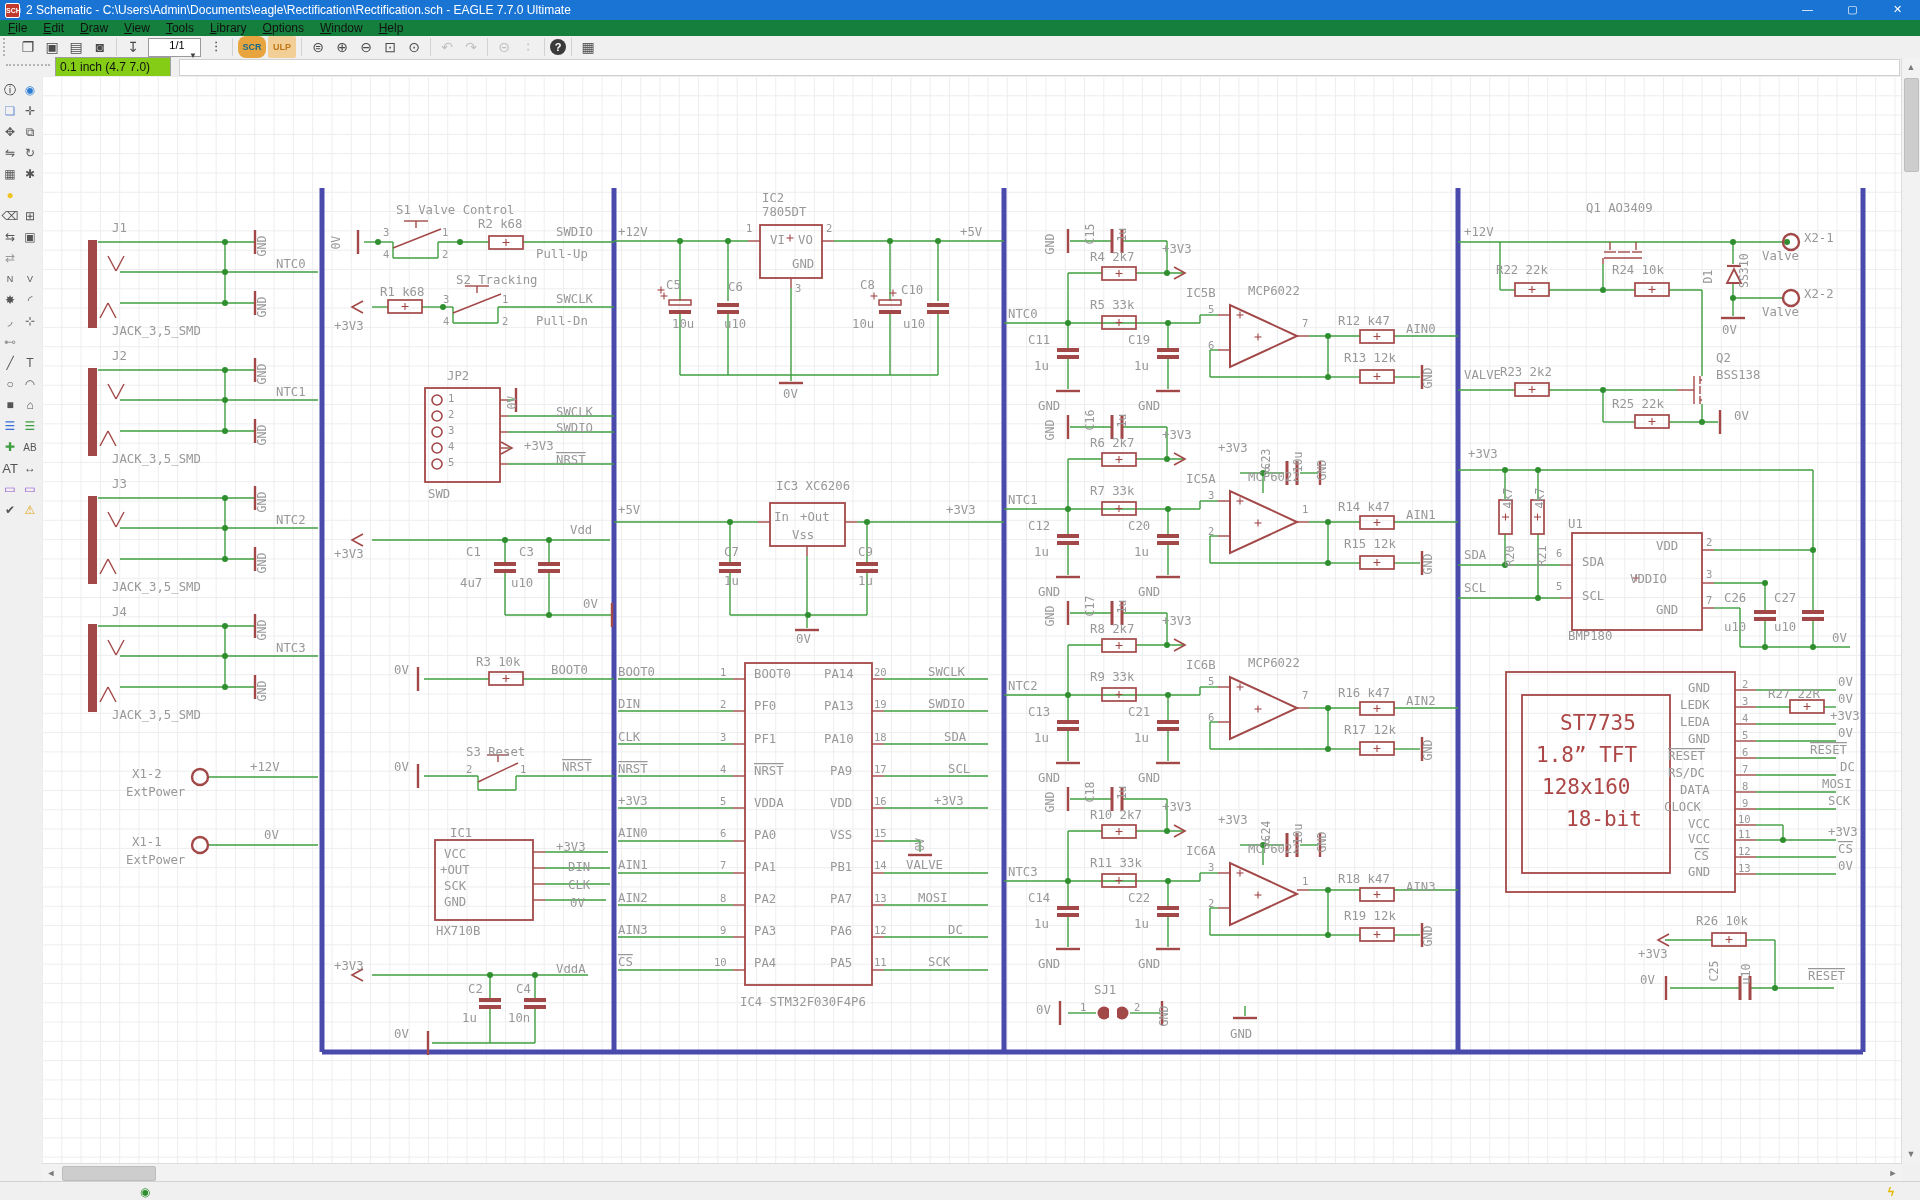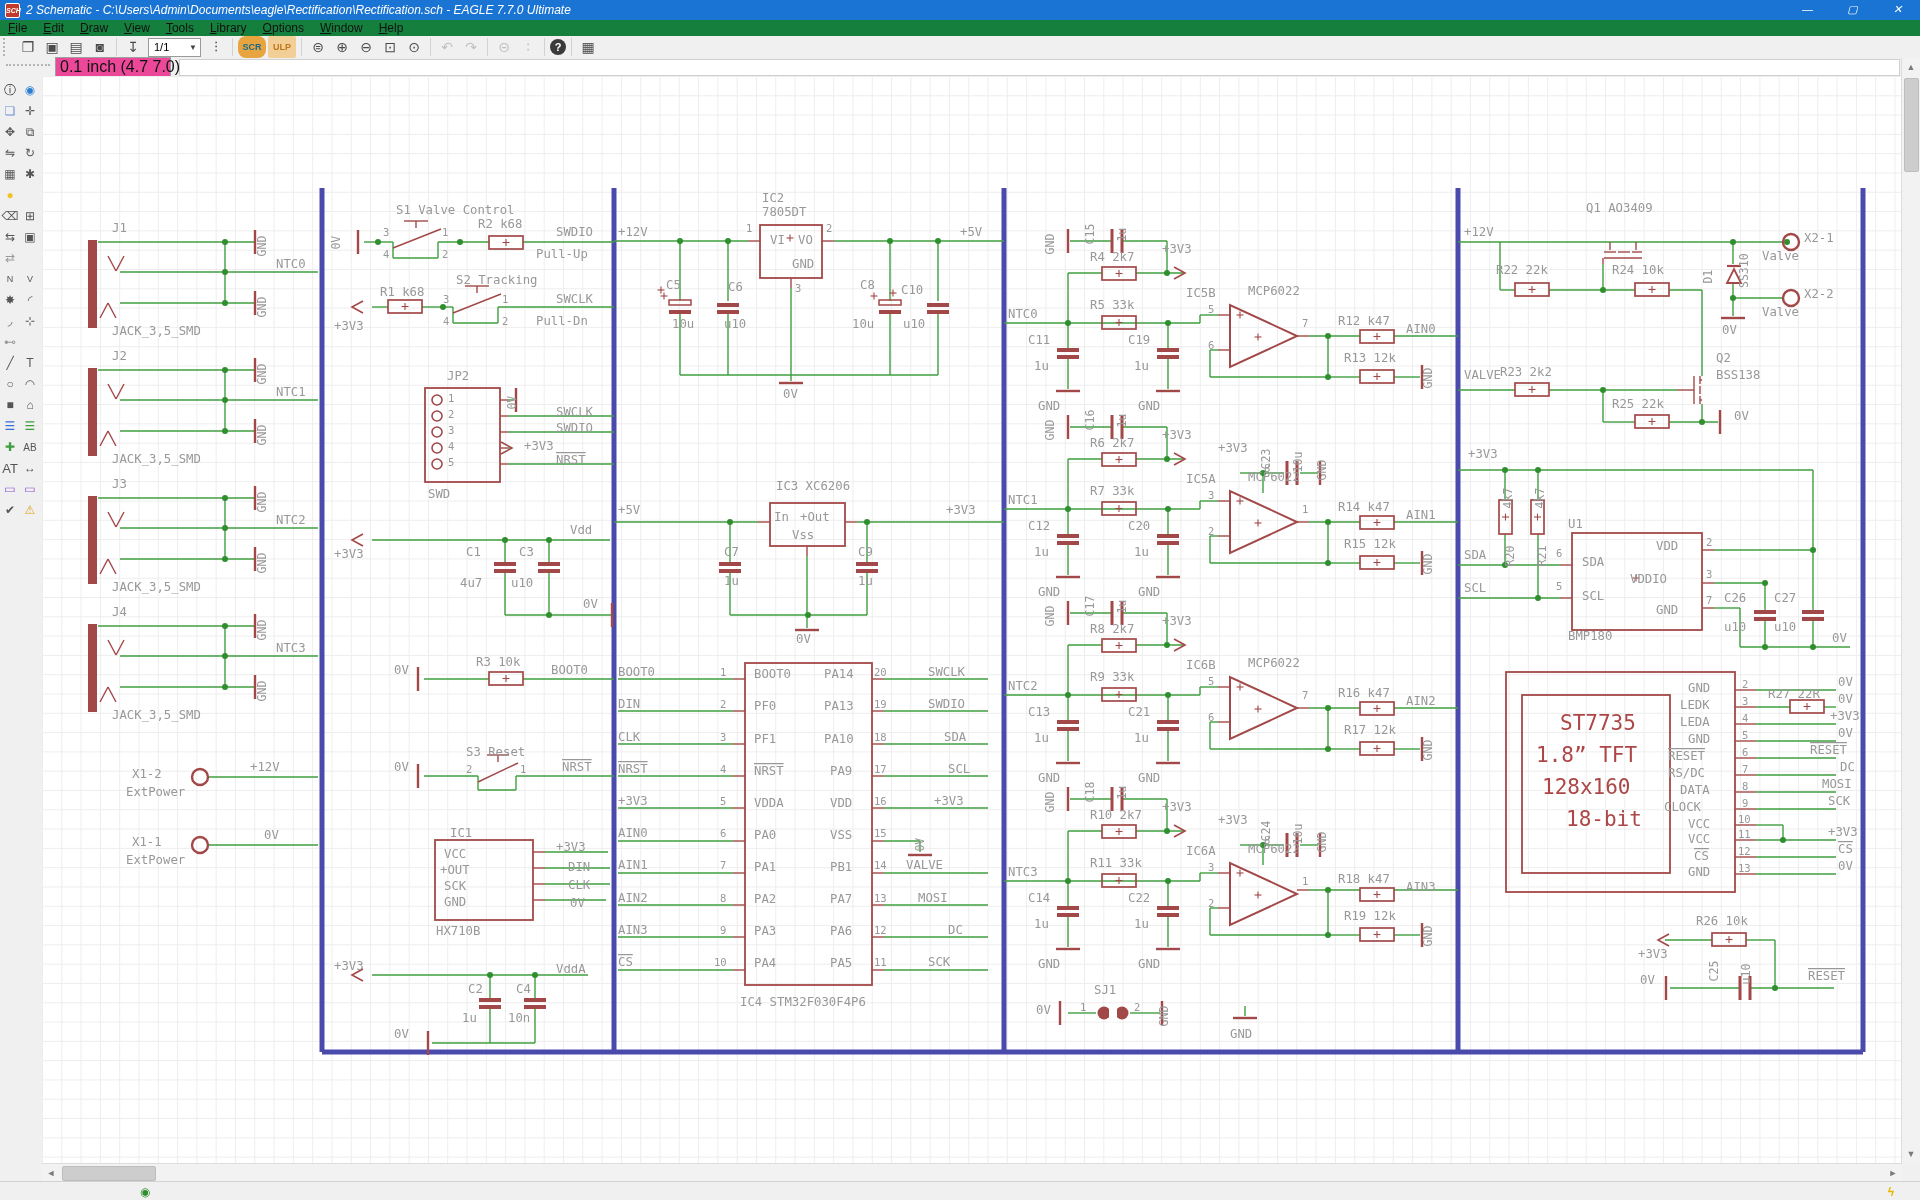--- a/index.html
+++ b/index.html
@@ -1,43 +1,43 @@
 <!DOCTYPE html>
 <html><head>
 <meta charset="utf-8">
 <title>EAGLE Schematic</title>
 <style>
   html,body{margin:0;padding:0;width:1920px;height:1200px;overflow:hidden;
     font-family:"Liberation Sans",sans-serif;background:#f0f0f0;-webkit-font-smoothing:antialiased;}
   .titlebar{position:absolute;left:0;top:0;width:1920px;height:20px;background:#1a74d3;color:#fff;
-    display:flex;align-items:center;font-size:12px;font-style:italic;}
+    display:flex;align-items:center;font-size:12px;}
   .titleicon{width:13px;height:13px;margin:0 6px 0 5px;background:#c0392b;border:1px solid #fff;
     border-radius:2px;color:#fff;font-size:7px;line-height:13px;text-align:center;font-weight:bold;}
   .wbtns{margin-left:auto;display:flex;height:20px;}
   .wbtn{width:45px;height:20px;text-align:center;line-height:19px;font-size:11px;color:#fff;}
   .menubar{position:absolute;left:0;top:20px;width:1920px;height:16px;background:#15803d;display:flex;
     align-items:center;font-size:12px;color:#111;}
   .menuitem{padding:0 8px;height:16px;line-height:16px;}
   .menuitem u{text-decoration:underline;}
   .toolbar{position:absolute;left:0;top:36px;width:1920px;height:22px;background:#f0f0f0;display:flex;
     align-items:center;border-bottom:1px solid #dedede;}
   .grip{width:8px;height:18px;margin:0 3px;border-left:2px dotted #b5b5b5;}
   .tbtn{min-width:22px;height:20px;display:flex;align-items:center;justify-content:center;
     font-size:14px;color:#4a4a4a;margin:0 1px;}
   .tbtn.dis{color:#bfbfbf;}
   .tbtn.scr{font-size:9px;font-weight:bold;color:#1a6b8a;background:#e8a53f;border-radius:8px;padding:1px 3px;}
   .tbtn.ulp{font-size:9px;font-weight:bold;color:#c07818;background:#f2cf96;border-radius:2px;padding:1px 3px;}
   .tbtn.help{background:#3a3a3a;color:#fff;border-radius:50%;width:16px;min-width:16px;height:16px;font-size:11px;font-weight:bold;}
   .tsep{width:1px;height:18px;background:#d2d2d2;margin:0 4px;}
   .combo{width:46px;height:17px;background:#fff;border:1px solid #9a9a9a;font-size:11px;display:flex;
-    align-items:center;padding-left:5px;margin:0 3px;}
+    align-items:center;padding-left:5px;margin:0 3px;flex-direction:column;}
   .combo .arr{margin-left:auto;font-size:8px;color:#444;padding-right:3px;}
   .coordbar{position:absolute;left:0;top:58px;width:1920px;height:18px;background:#f0f0f0;display:flex;
     align-items:center;border-bottom:1px solid #d6d6d6;}
-  .coordbox{width:106px;height:14px;border:1px solid #9f9f9f;background:#ec4899;font-size:16px;
+  .coordbox{width:106px;height:14px;border:1px solid #9f9f9f;background:#84cc16;font-size:12px;
     padding:2px 4px;line-height:14px;color:#111;margin-left:2px;white-space:nowrap;}
   .cmdline{flex:1;height:13px;margin:0 20px 0 8px;border:1px solid #cfcfcf;background:#fff;
     font-size:11px;font-family:"DejaVu Sans Mono",monospace;}
   .palette{position:absolute;left:0;top:76px;width:42px;height:1087px;background:#f0f0f0;
     border-right:1px solid #d8d8d8;display:flex;flex-wrap:wrap;align-content:flex-start;padding-top:4px;}
   .ptool{width:20px;height:20px;display:flex;align-items:center;justify-content:center;font-size:12px;
     color:#555;margin:0 0 1px 0;}
   .canvas{position:absolute;left:42px;top:76px;width:1860px;height:1087px;background:#fff;
     background-image:linear-gradient(#ededed 1px,transparent 1px),linear-gradient(90deg,#ededed 1px,transparent 1px);
     background-size:19.3px 19.3px;}

